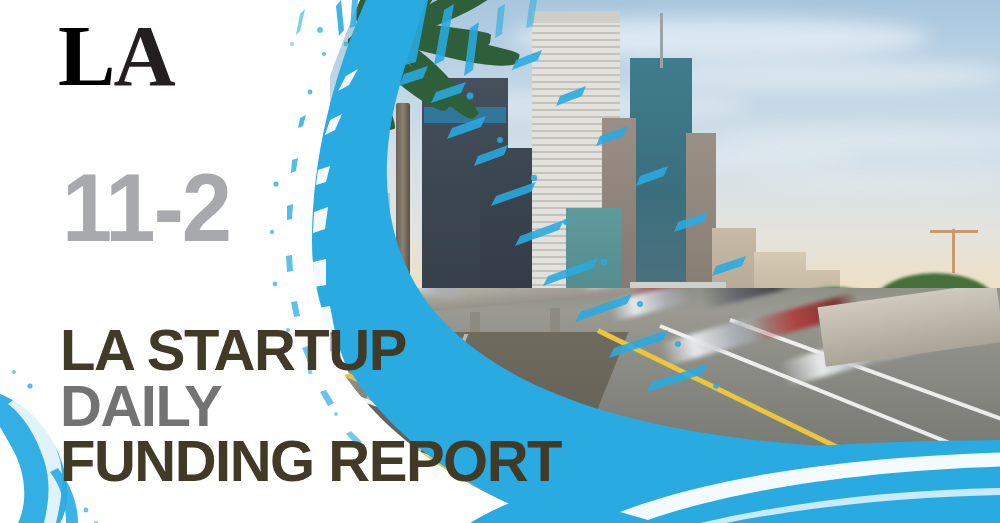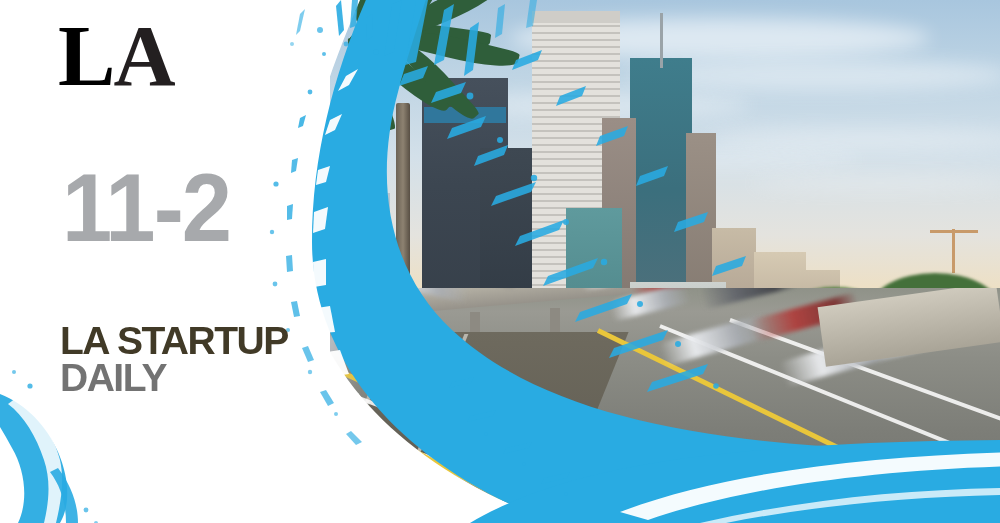--- a/index.html
+++ b/index.html
@@ -162,21 +162,21 @@
     letter-spacing: -2px;
     transform: scaleX(0.94);
     transform-origin: left center;
   }
   .headline {
     position: absolute;
     left: 60px;
     top: 322px;
     font-family: "Liberation Sans", sans-serif;
     font-weight: bold;
-    font-size: 39px;
+    font-size: 58px;
     line-height: 0.96;
     letter-spacing: -1.5px;
     color: #413a27;
     text-transform: uppercase;
   }
   .headline .l2 { color: #737373; display: block; }
   .headline .l1, .headline .l3 { display: block; }
 </style>
 </head>
 <body>
@@ -443,15 +443,16 @@
   <div class="logo">
     <span class="logo-la">L</span>
       <span class="logo-la logo-a">A</span>
   </div>
 
   <div class="datestamp">11-2</div>
 
   <div class="headline">
     <span class="l1">LA STARTUP</span>
     <span class="l2">DAILY</span>
+    <span class="l3">FUNDING REPORT</span>
   </div>
 
 </div>
 
 </body></html>

